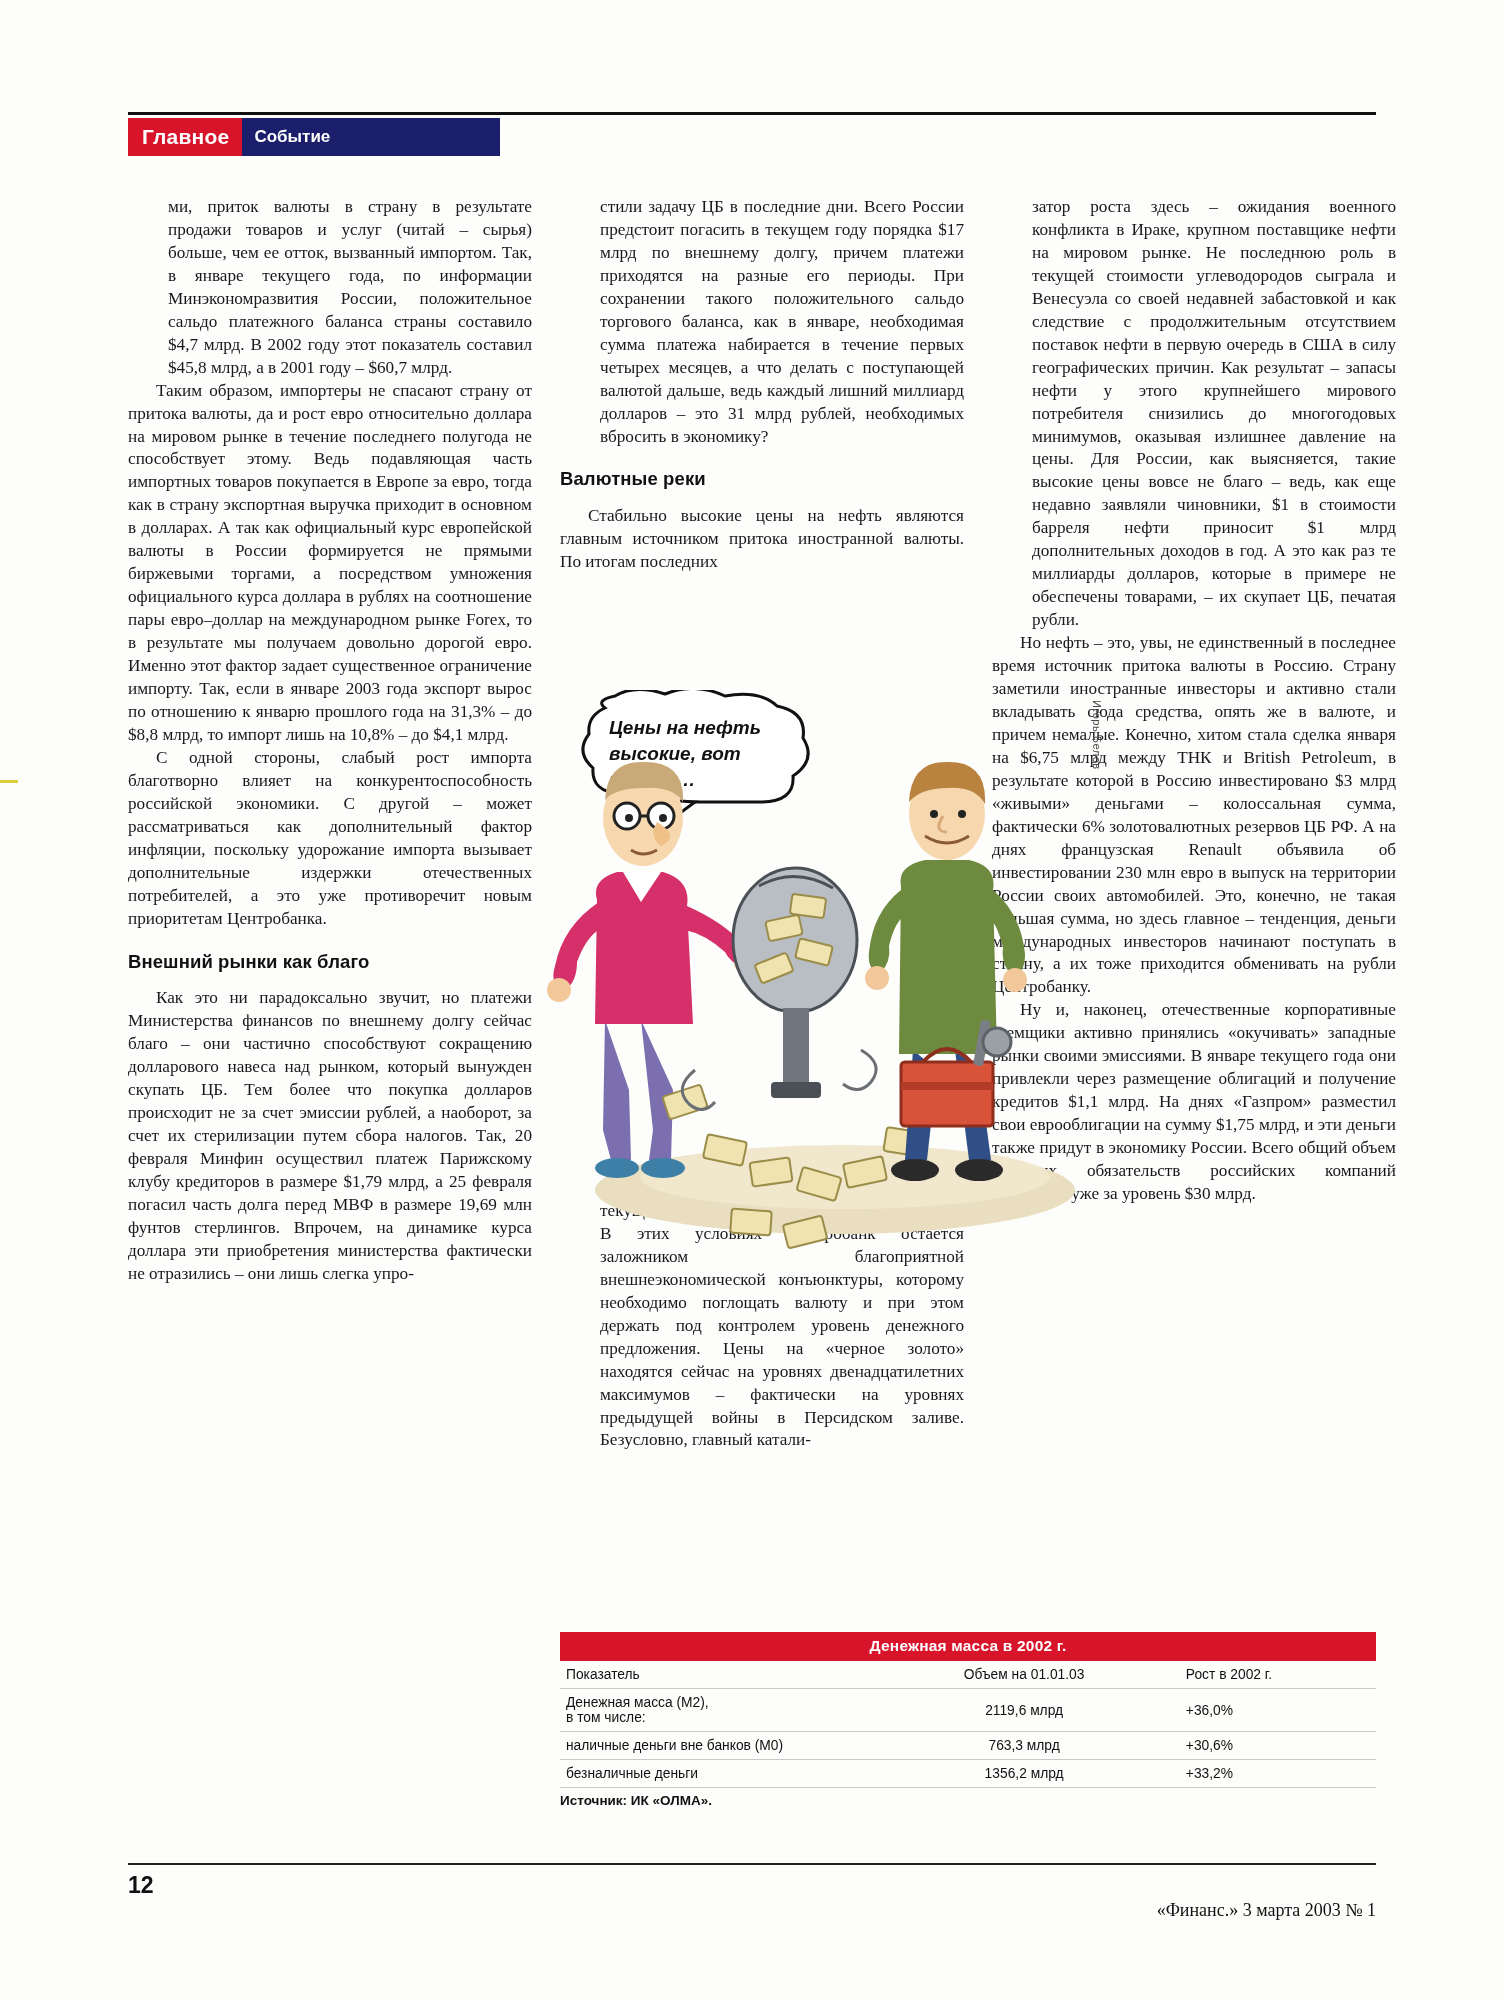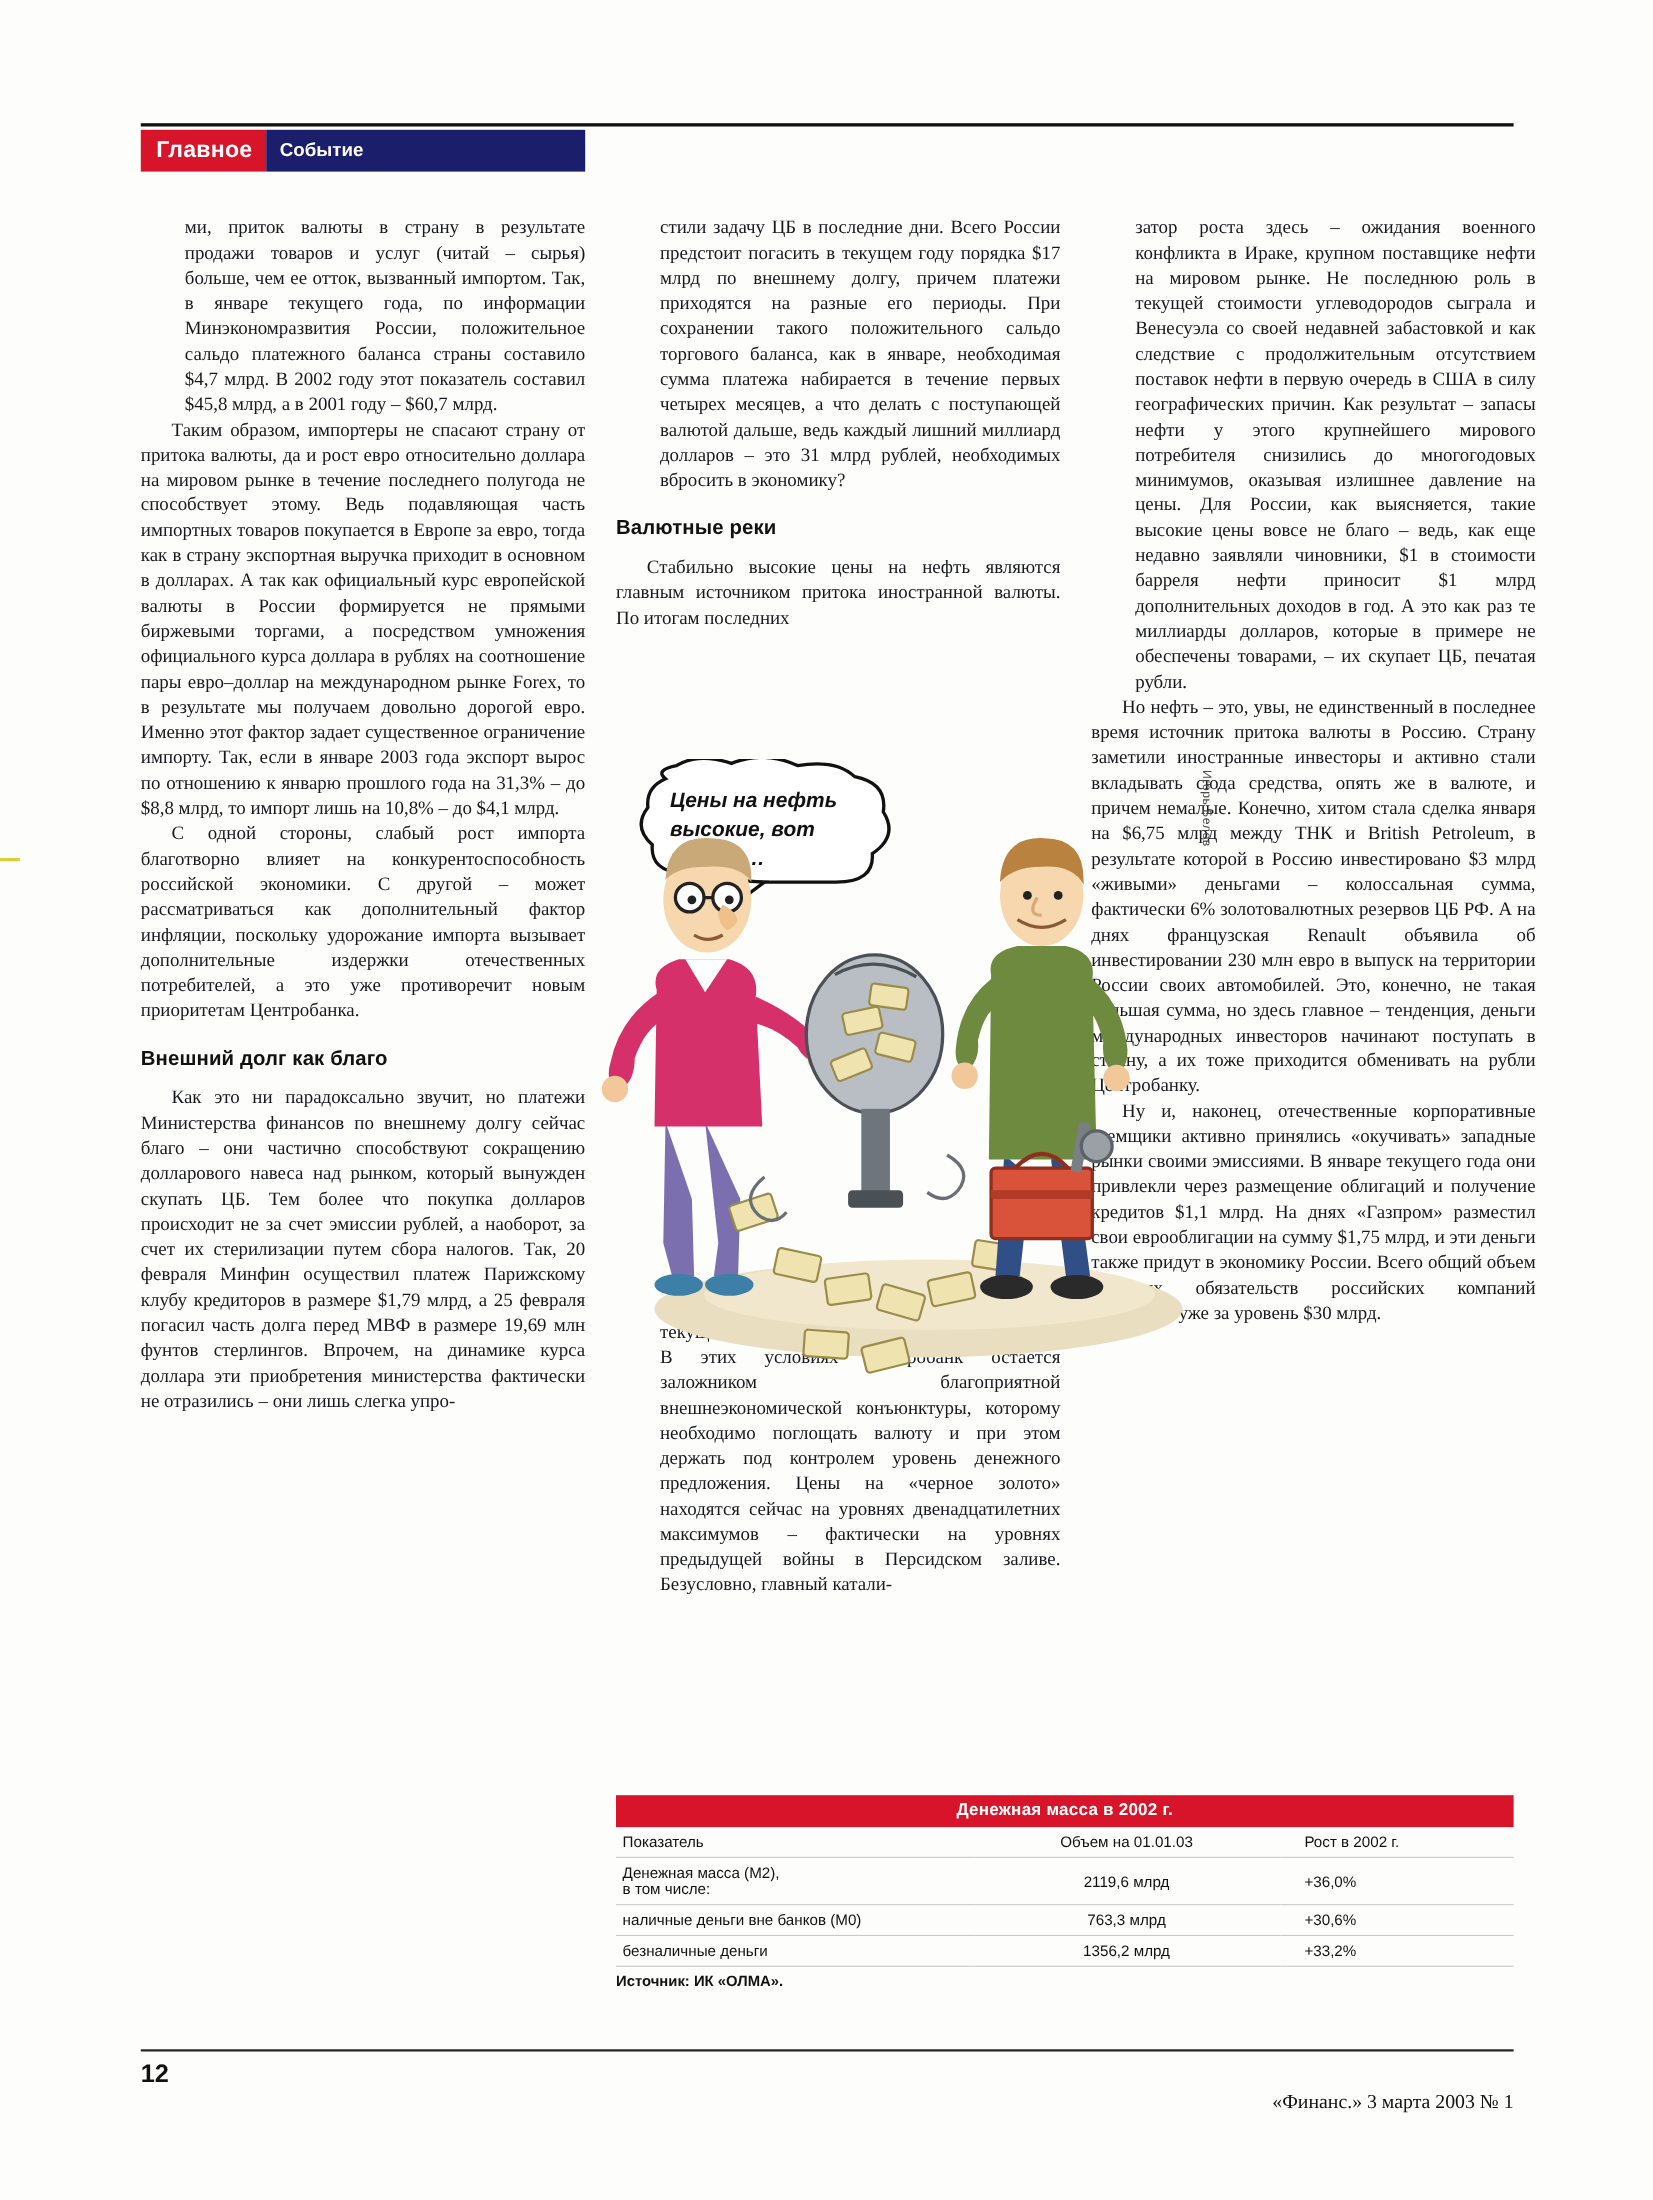--- a/index.html
+++ b/index.html
@@ -56,21 +56,21 @@
   }
   .tag-sub {
     background: #1b1f6b;
     color: #ffffff;
     font-family: "Liberation Sans", sans-serif;
     font-weight: bold;
     font-size: 17px;
     display: flex;
     align-items: center;
     padding: 0 18px 0 12px;
-    width: 290px;
+    width: 258px;
     box-sizing: border-box;
   }
   
   .col {
     position: absolute;
     top: 196px;
     width: 404px;
     font-size: 17.2px;
     line-height: 1.335;
     text-align: justify;
@@ -211,21 +211,21 @@
     <div class="header-tagbar">
       <div class="tag-main">Главное</div>
       <div class="tag-sub">Событие</div>
     </div>
   </div>
 
   <div class="col" id="col1">
     <p class="noindent">ми, приток валюты в страну в результате продажи товаров и услуг (читай – сырья) больше, чем ее отток, вызванный импортом. Так, в январе текущего года, по информации Минэкономразвития России, положительное сальдо платежного баланса страны составило $4,7 млрд. В 2002 году этот показатель составил $45,8 млрд, а в 2001 году – $60,7 млрд.</p>
     <p>Таким образом, импортеры не спасают страну от притока валюты, да и рост евро относительно доллара на мировом рынке в течение последнего полугода не способствует этому. Ведь подавляющая часть импортных товаров покупается в Европе за евро, тогда как в страну экспортная выручка приходит в основном в долларах. А так как официальный курс европейской валюты в России формируется не прямыми биржевыми торгами, а посредством умножения официального курса доллара в рублях на соотношение пары евро–доллар на международном рынке Forex, то в результате мы получаем довольно дорогой евро. Именно этот фактор задает существенное ограничение импорту. Так, если в январе 2003 года экспорт вырос по отношению к январю прошлого года на 31,3% – до $8,8 млрд, то импорт лишь на 10,8% – до $4,1 млрд.</p>
     <p>С одной стороны, слабый рост импорта благотворно влияет на конкурентоспособность российской экономики. С другой – может рассматриваться как дополнительный фактор инфляции, поскольку удорожание импорта вызывает дополнительные издержки отечественных потребителей, а это уже противоречит новым приоритетам Центробанка.</p>
-    <div class="subhead">Внешний долг как благо</div>
+    <div class="subhead">Внешний рынки как благо</div>
     <p>Как это ни парадоксально звучит, но платежи Министерства финансов по внешнему долгу сейчас благо – они частично способствуют сокращению долларового навеса над рынком, который вынужден скупать ЦБ. Тем более что покупка долларов происходит не за счет эмиссии рублей, а наоборот, за счет их стерилизации путем сбора налогов. Так, 20 февраля Минфин осуществил платеж Парижскому клубу кредиторов в размере $1,79 млрд, а 25 февраля погасил часть долга перед МВФ в размере 19,69 млн фунтов стерлингов. Впрочем, на динамике курса доллара эти приобретения министерства фактически не отразились – они лишь слегка упро-</p>
   </div>
 
   <div class="col" id="col2">
     <p class="noindent">стили задачу ЦБ в последние дни. Всего России предстоит погасить в текущем году порядка $17 млрд по внешнему долгу, причем платежи приходятся на разные его периоды. При сохранении такого положительного сальдо торгового баланса, как в январе, необходимая сумма платежа набирается в течение первых четырех месяцев, а что делать с поступающей валютой дальше, ведь каждый лишний миллиард долларов – это 31 млрд рублей, необходимых вбросить в экономику?</p>
     <div class="subhead">Валютные реки</div>
     <p>Стабильно высокие цены на нефть являются главным источником притока иностранной валюты. По итогам последних</p>
     <div class="spacer-illustration"></div>
     <p class="noindent">трех лет среднегодовая цена нефти Urals не опускалась ниже $22 за баррель, а по итогам текущего года ожидается не ниже $23 за баррель. В этих условиях Центробанк остается заложником благоприятной внешнеэкономической конъюнктуры, которому необходимо поглощать валюту и при этом держать под контролем уровень денежного предложения. Цены на «черное золото» находятся сейчас на уровнях двенадцатилетних максимумов – фактически на уровнях предыдущей войны в Персидском заливе. Безусловно, главный катали-</p>
   </div>

